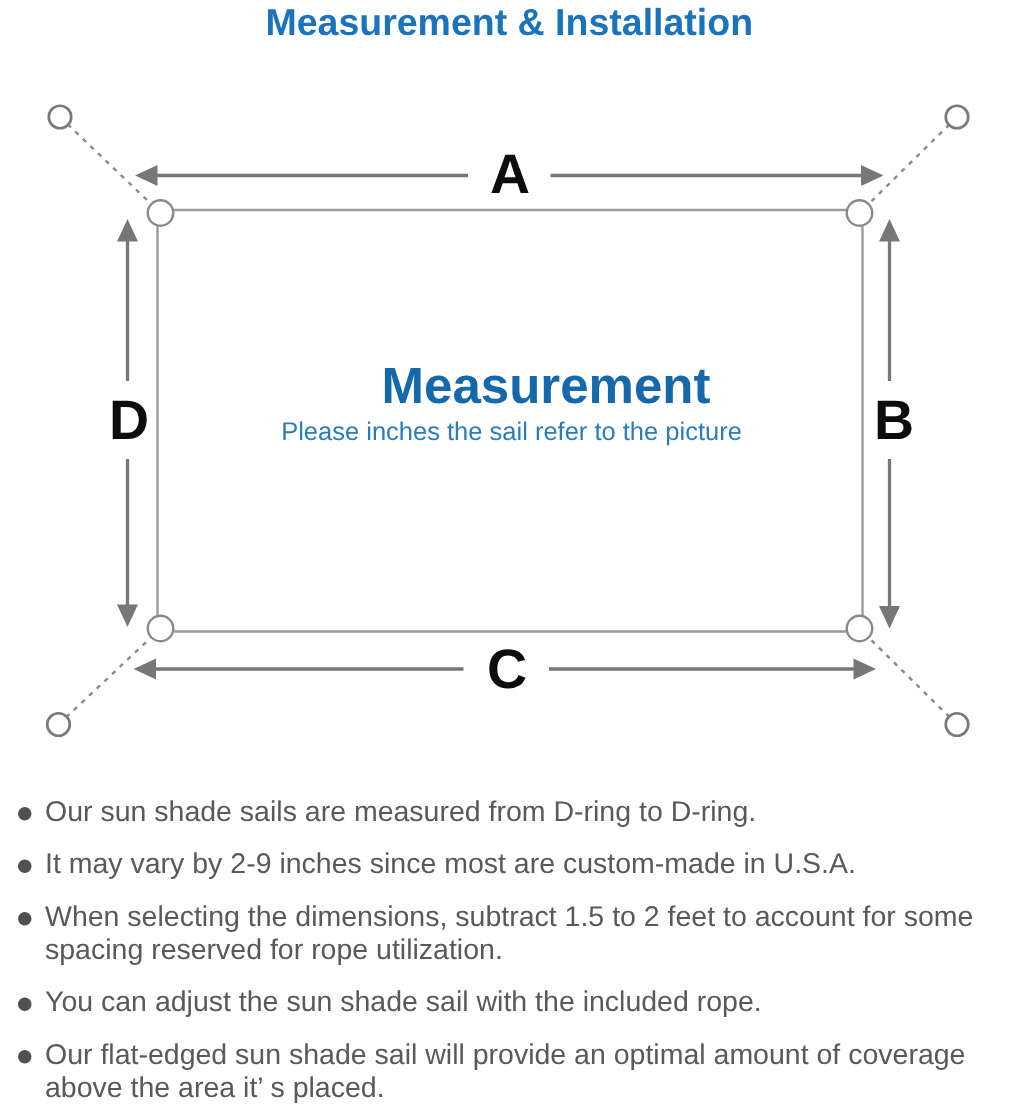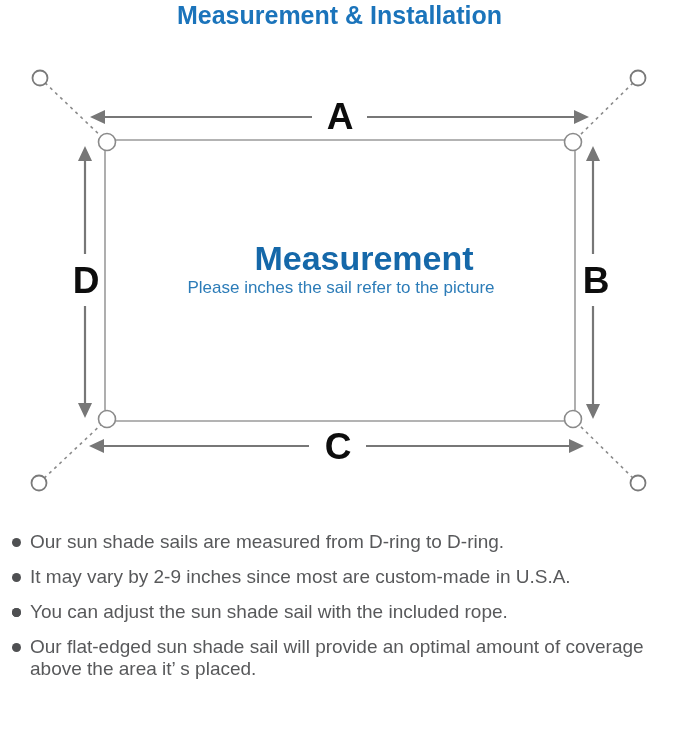--- a/index.html
+++ b/index.html
@@ -145,20 +145,21 @@
     <li class="note-item">
       <span class="bullet-dot"></span>
       <span>Our sun shade sails are measured from D-ring to D-ring.</span>
     </li>
     <li class="note-item">
       <span class="bullet-dot"></span>
       <span>It may vary by 2-9 inches since most are custom-made in U.S.A.</span>
     </li>
     <li class="note-item">
       <span class="bullet-dot"></span>
+      <span>When selecting the dimensions, subtract 1.5 to 2 feet to account for some spacing reserved for rope utilization.</span>
     </li>
     <li class="note-item">
       <span class="bullet-dot"></span>
       <span>You can adjust the sun shade sail with the included rope.</span>
     </li>
     <li class="note-item">
       <span class="bullet-dot"></span>
       <span>Our flat-edged sun shade sail will provide an optimal amount of coverage above the area it’ s placed.</span>
     </li>
   </ul>

